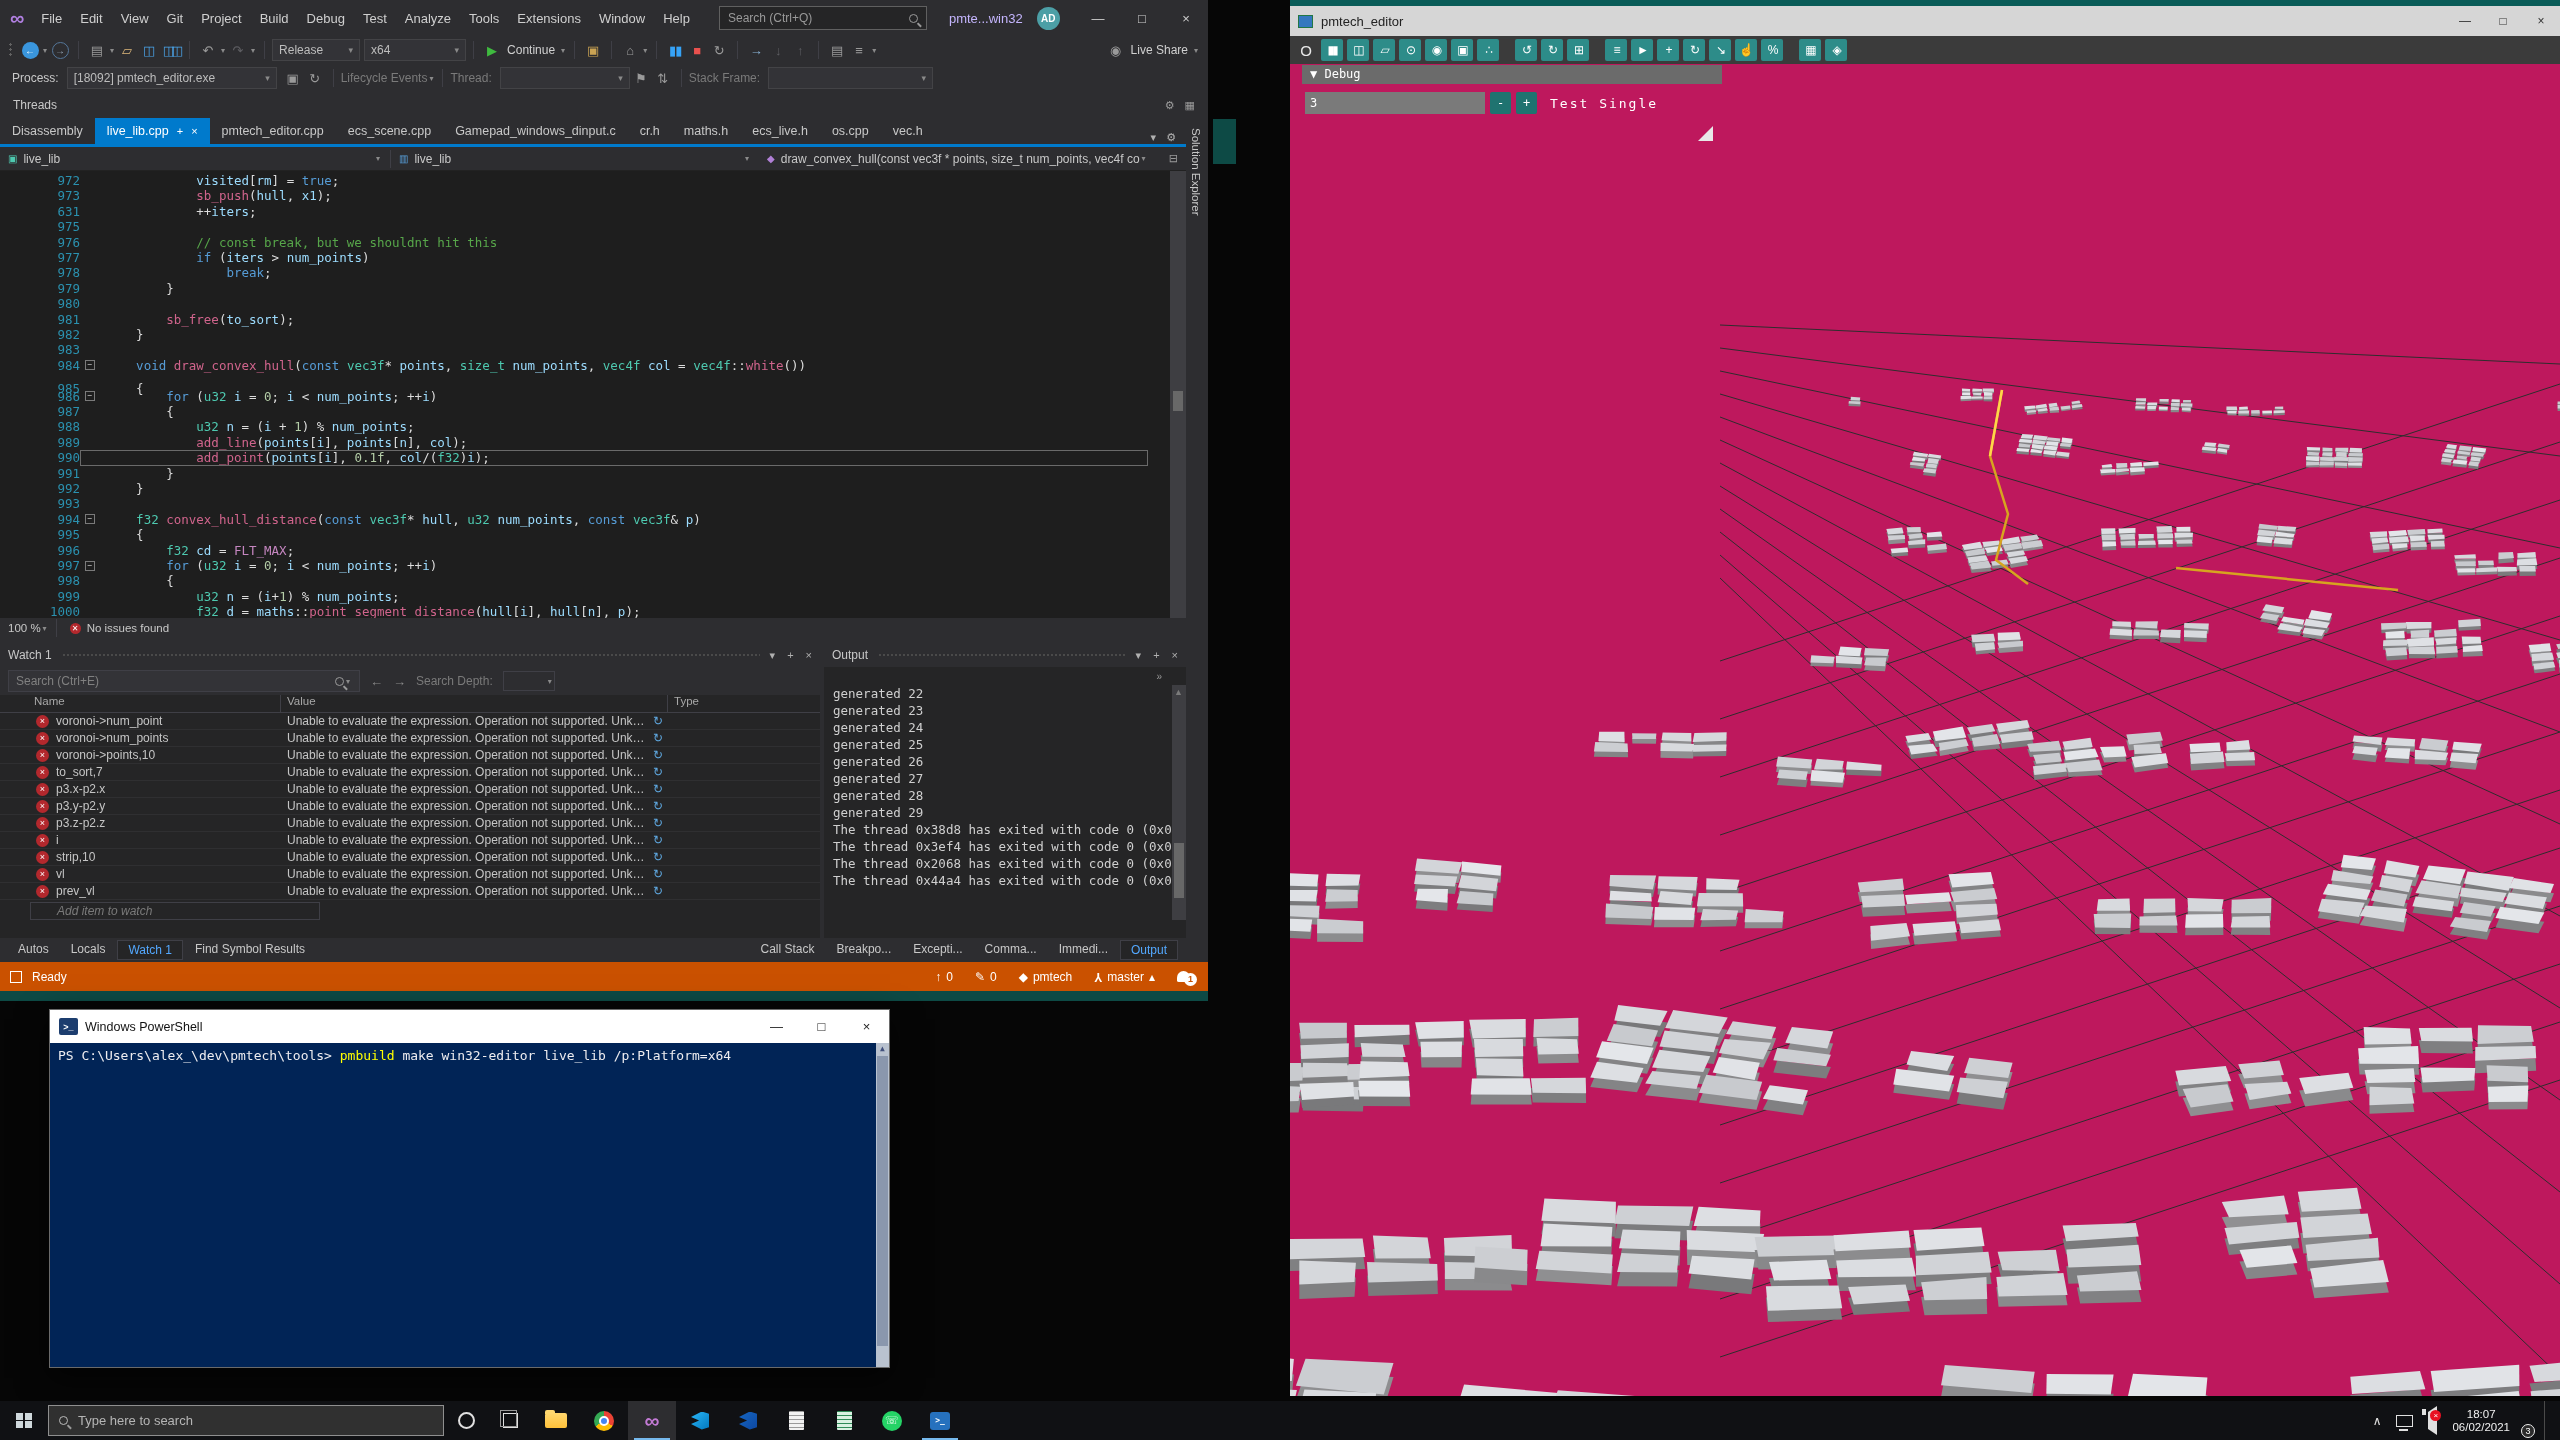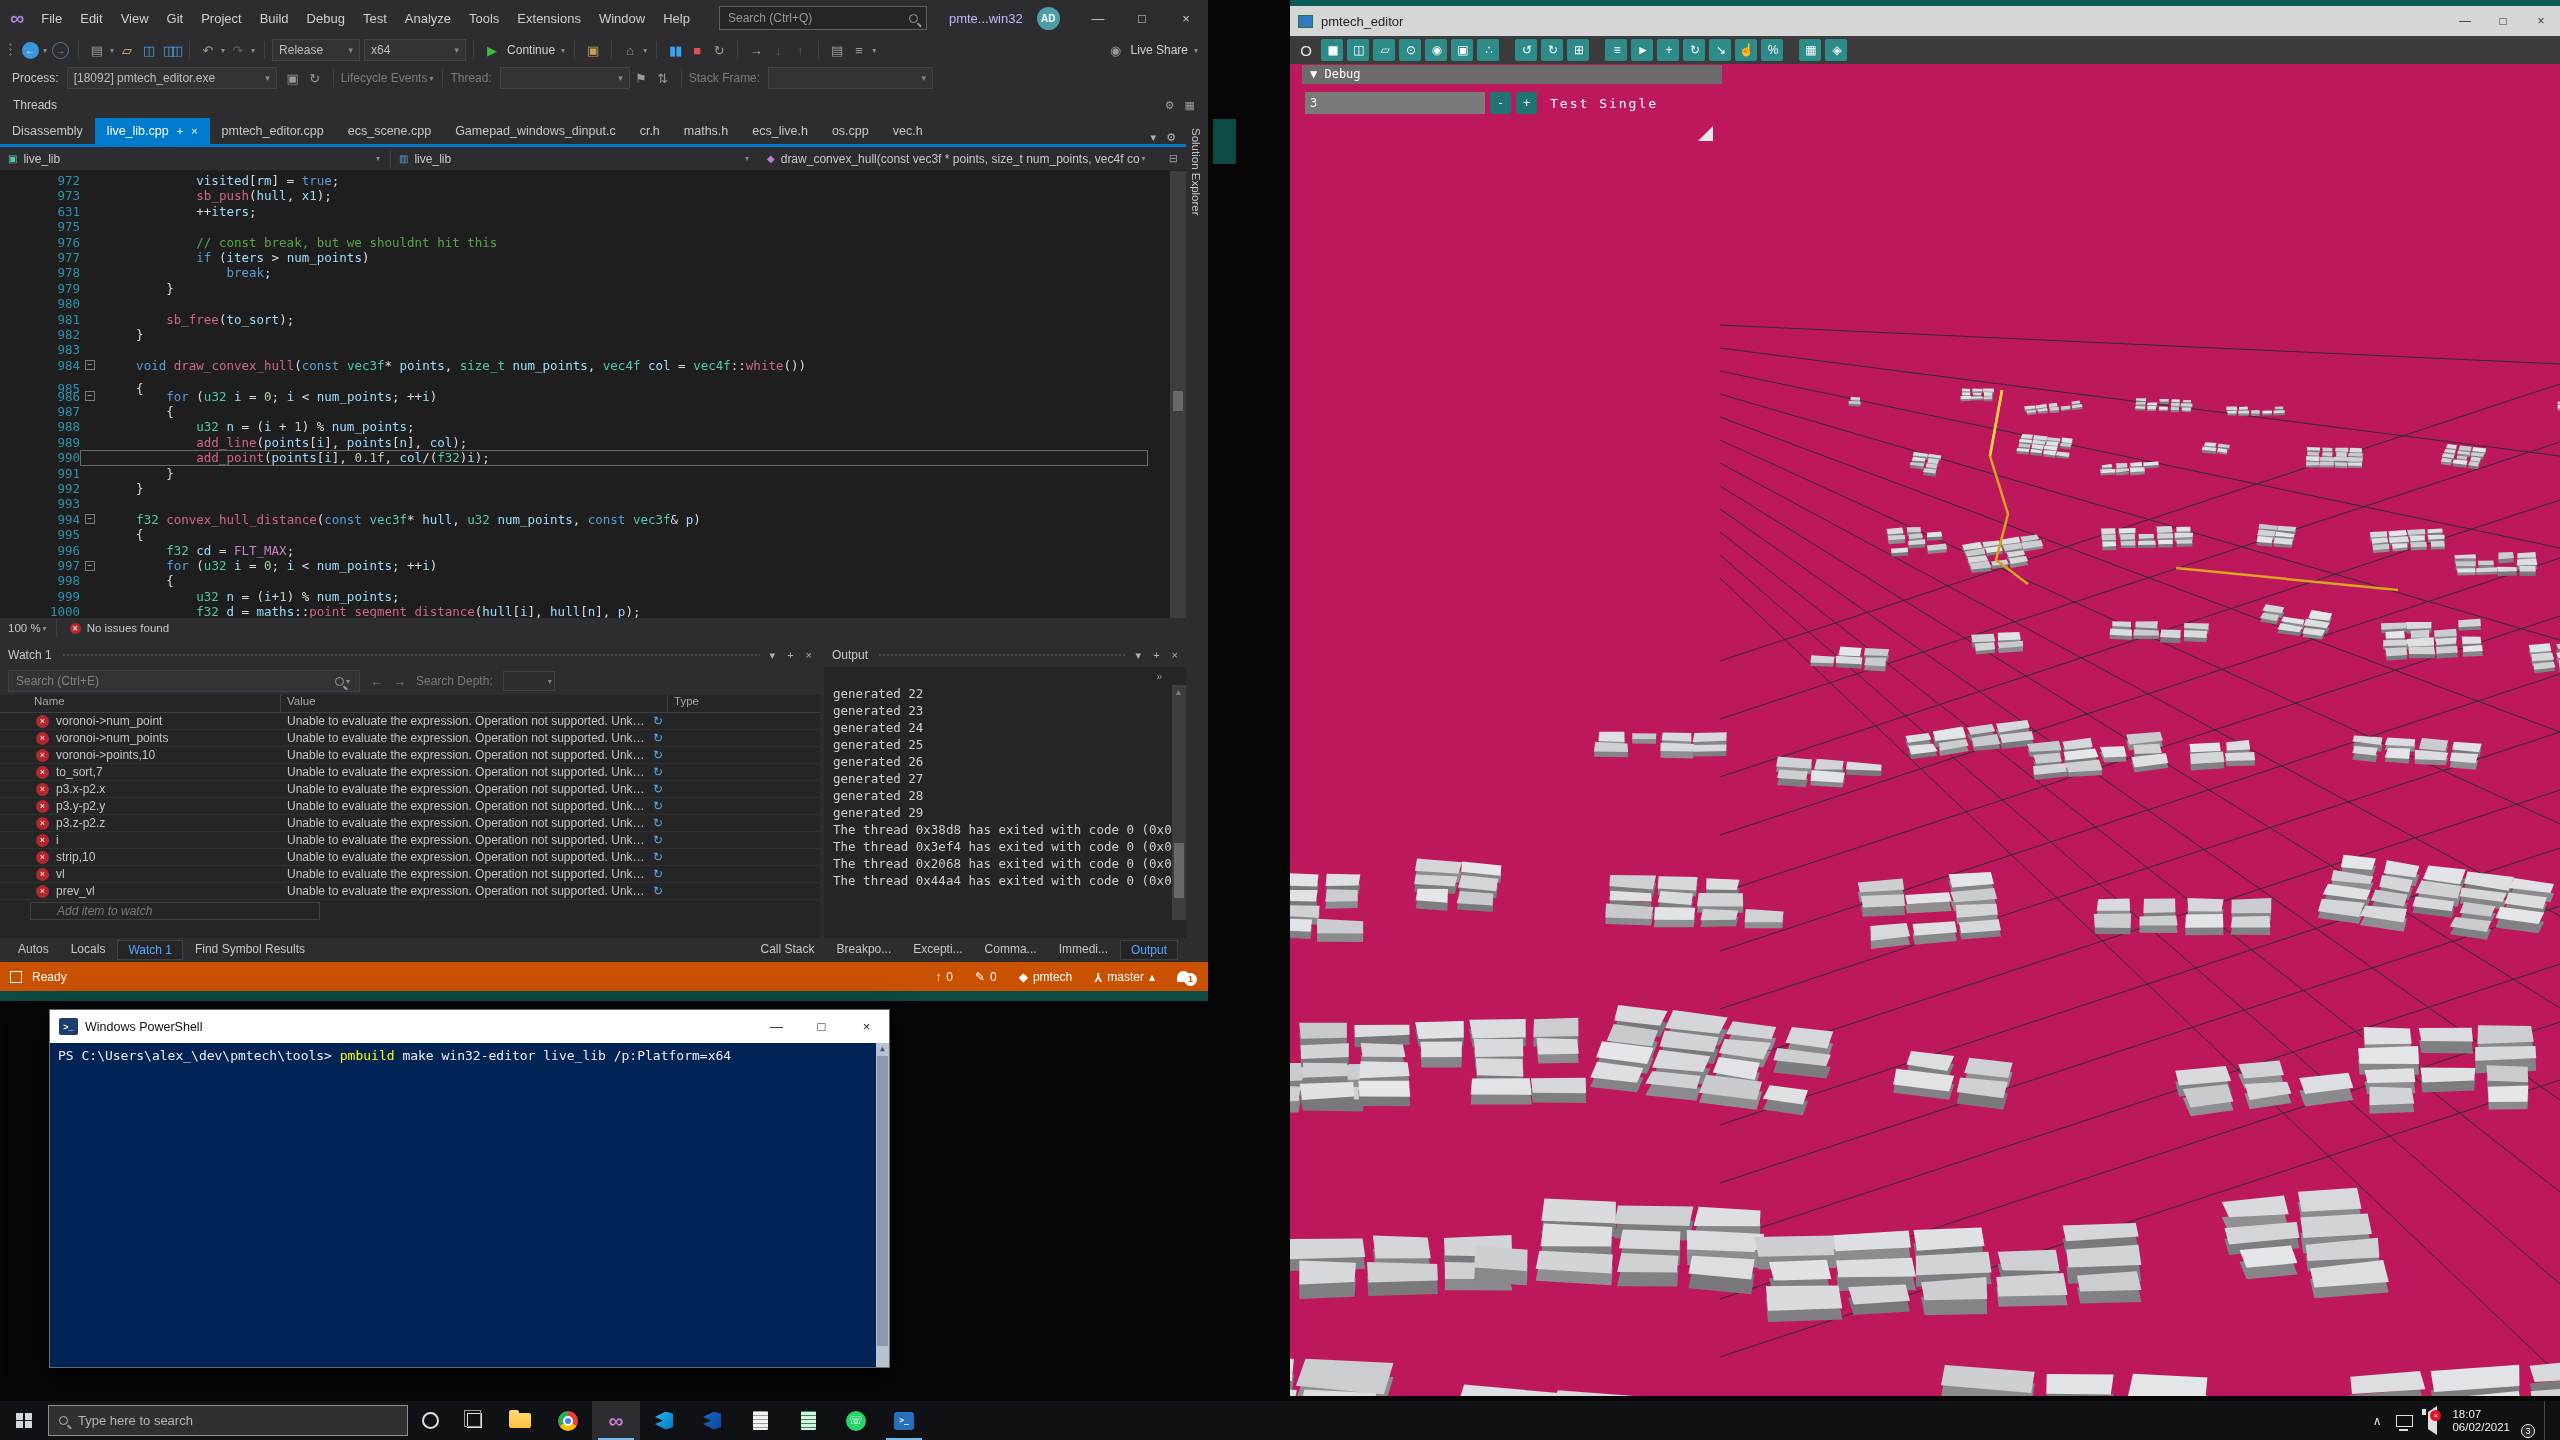--- a/index.html
+++ b/index.html
@@ -172,21 +172,21 @@
   #pm-grip { position:absolute; left:408px; top:62px; width:0; height:0;
              border-bottom:15px solid #e8e8e8; border-left:15px solid transparent; }
 
   
   #taskbar { left:0; top:1401px; width:2560px; height:39px; background:#101114; display:flex; align-items:center; }
   .tb-slot { width:48px; height:39px; display:flex; align-items:center; justify-content:center; position:relative; }
   .tb-slot.active { background:rgba(255,255,255,.12); }
   .tb-slot.running:after { content:""; position:absolute; bottom:0; left:6px; right:6px; height:2px; background:#76b9ed; }
   .win-logo { display:grid; grid-template-columns:7px 7px; grid-template-rows:7px 7px; gap:1.5px; }
   .win-logo div { background:#cfd8dc; }
-  #tb-search { width:360px; height:31px; background:#303030; border:1px solid #8f8f8f; display:flex; align-items:center;
+  #tb-search { width:396px; height:31px; background:#303030; border:1px solid #8f8f8f; display:flex; align-items:center;
                padding:0 10px; gap:10px; font-size:13px; color:#b5b5b5; }
   .cortana { width:17px; height:17px; border:2px solid #e0e0e0; border-radius:50%; }
   .taskview { width:15px; height:15px; border:1.5px solid #e0e0e0; position:relative; }
   .taskview:before { content:""; position:absolute; left:-4px; top:-4px; width:15px; height:15px; border:1.5px solid #9a9a9a; }
   .folder-ic { width:22px; height:15px; background:linear-gradient(#ffd76e,#ffc13a); border-radius:2px; position:relative; }
   .folder-ic:before { content:""; position:absolute; top:-3px; left:0; width:10px; height:4px; background:#ffd76e; border-radius:2px 2px 0 0; }
   .chrome-ic { width:20px; height:20px; border-radius:50%;
                background:conic-gradient(#ea4335 0 33%, #fbbc05 33% 66%, #34a853 66% 100%); position:relative; }
   .chrome-ic:before { content:""; position:absolute; left:5px; top:5px; width:10px; height:10px; border-radius:50%;
                       background:#4285f4; border:2px solid #fff; box-sizing:border-box; }
@@ -204,21 +204,21 @@
             font-family:"DejaVu Sans Mono",monospace; display:flex; align-items:center; justify-content:center; }
   #tray { margin-left:auto; display:flex; align-items:center; gap:15px; padding-right:10px; }
   .tray-chev { color:#e0e0e0; font-size:12px; }
   .net-ic { width:17px; height:12px; border:1.5px solid #e0e0e0; position:relative; }
   .net-ic:after { content:""; position:absolute; left:2px; bottom:-5px; width:9px; height:1.5px; background:#e0e0e0; }
   .vol-ic { position:relative; width:0; height:0; border-top:6px solid transparent; border-bottom:6px solid transparent;
             border-right:9px solid #e0e0e0; }
   .vol-ic:before { content:""; position:absolute; left:-6px; top:-3px; width:4px; height:6px; background:#e0e0e0; }
   .vol-x { position:absolute; left:2px; top:-2px; width:11px; height:11px; background:#e81123; border-radius:50%;
            color:#fff; font-size:8px; line-height:11px; text-align:center; }
-  #tray-clock { color:#f0f0f0; font-size:11.5px; line-height:13px; }
+  #tray-clock { text-align:center; color:#f0f0f0; font-size:11.5px; line-height:13px; }
   .action-ic { position:relative; width:18px; height:15px; background:#f0f0f0;
                background-image:linear-gradient(#333 1.5px,transparent 1.5px); background-size:10px 4px;
                background-position:3px 3px; background-repeat:repeat-y; border-radius:1px; }
   .action-badge { position:absolute; left:-8px; top:3px; width:14px; height:14px; border-radius:50%; background:#2b2b2b;
                   border:1px solid #f0f0f0; color:#fff; font-size:9px; line-height:12px; text-align:center; }
   .show-desk { width:6px; height:39px; border-left:1px solid #4a4a4a; }
 
   .vstrip { position:absolute; left:1186px; top:120px; width:22px; height:842px; background:#2d2d30; }
   .vstrip span { writing-mode:vertical-rl; font-size:11.5px; color:#c8c8c8; padding-top:8px; display:inline-block; margin-left:4px; }
 </style>

